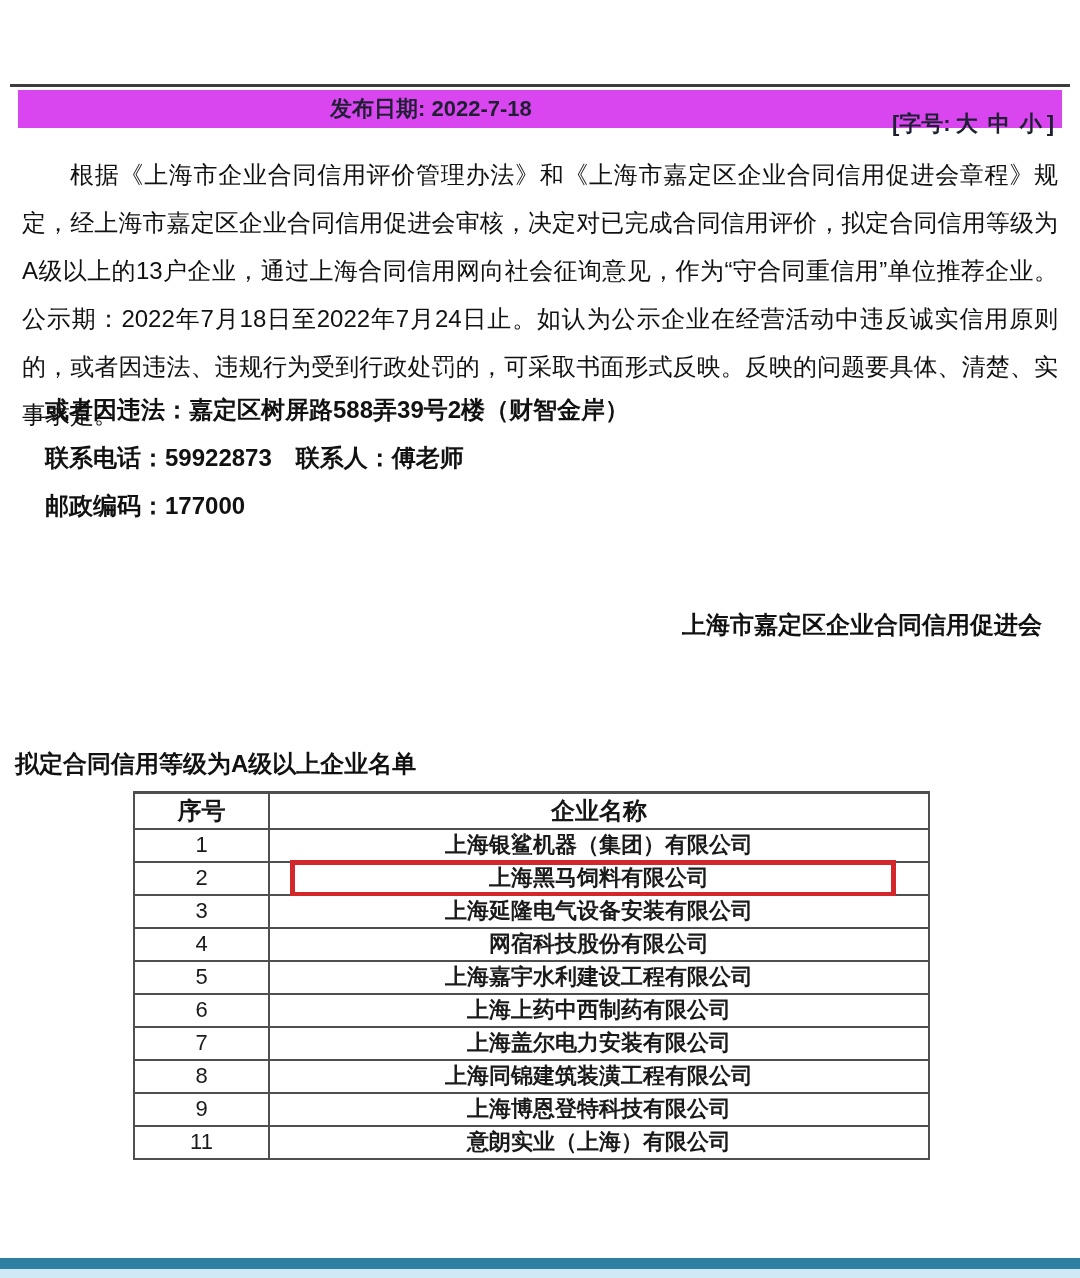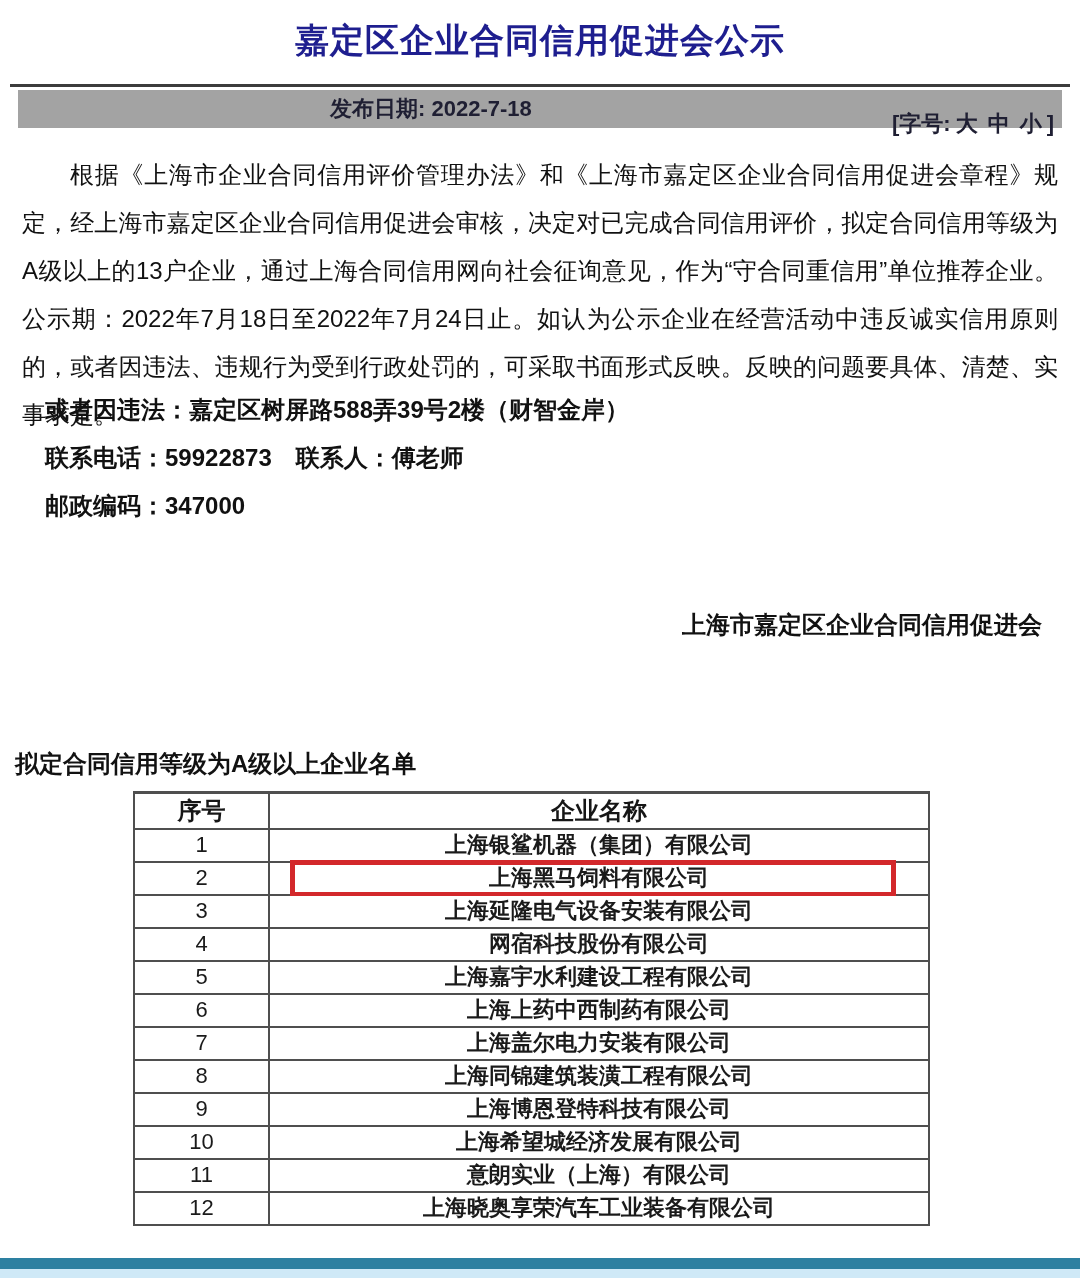--- a/index.html
+++ b/index.html
@@ -27,21 +27,21 @@
   .top-rule {
     position: absolute;
     top: 84px; left: 10px;
     width: 1060px; height: 3px;
     background: #3c3c3c;
   }
   .meta-bar {
     position: absolute;
     top: 90px; left: 18px;
     width: 1044px; height: 38px;
-    background: #a3a3a3;
+    background: #d946ef;
     color: #1f1f33;
     font-weight: 700;
     font-size: 22px;
     text-align: right;
   }
   .meta-date {
     position: absolute;
     left: 312px; top: 0;
     line-height: 38px;
     white-space: nowrap;
@@ -142,35 +142,34 @@
     left: 0; top: 1269px;
     width: 1080px; height: 9px;
     background: #cfe9f7;
   }
 </style>
 </head>
 <body>
 
 <div class="page">
 
-  <div class="doc-title">嘉定区企业合同信用促进会公示</div>
 
   <div class="top-rule"></div>
 
   <div class="meta-bar">
     <span class="meta-date">发布日期: 2022-7-18</span>
     <span class="meta-size"><span>[字号:</span><span class="sz">大</span><span class="sz">中</span><span class="sz">小</span><span>]</span></span>
   </div>
 
   <div class="para">根据《上海市企业合同信用评价管理办法》和《上海市嘉定区企业合同信用促进会章程》规定，经上海市嘉定区企业合同信用促进会审核，决定对已完成合同信用评价，拟定合同信用等级为A级以上的13户企业，通过上海合同信用网向社会征询意见，作为“守合同重信用”单位推荐企业。公示期：2022年7月18日至2022年7月24日止。如认为公示企业在经营活动中违反诚实信用原则的，或者因违法、违规行为受到行政处罚的，可采取书面形式反映。反映的问题要具体、清楚、实事求是。</div>
 
   <div class="contacts">
     <div>或者因违法：嘉定区树屏路588弄39号2楼（财智金岸）</div>
     <div>联系电话：59922873　联系人：傅老师</div>
-    <div>邮政编码：347000</div>
+    <div>邮政编码：177000</div>
   </div>
 
   <div class="signature">
     <div>上海市嘉定区企业合同信用促进会</div>
   </div>
 
   <div class="list-heading">拟定合同信用等级为A级以上企业名单</div>
 
   <table class="company-table">
     <thead>
@@ -210,30 +209,22 @@
       </tr>
       <tr>
         <td class="cell-no">8</td>
         <td class="cell-name">上海同锦建筑装潢工程有限公司</td>
       </tr>
       <tr>
         <td class="cell-no">9</td>
         <td class="cell-name">上海博恩登特科技有限公司</td>
       </tr>
       <tr>
-        <td class="cell-no">10</td>
-        <td class="cell-name">上海希望城经济发展有限公司</td>
-      </tr>
-      <tr>
         <td class="cell-no">11</td>
         <td class="cell-name">意朗实业（上海）有限公司</td>
       </tr>
-      <tr>
-        <td class="cell-no">12</td>
-        <td class="cell-name">上海晓奥享荣汽车工业装备有限公司</td>
-      </tr>
     </tbody>
   </table>
 
   <div class="footer-teal"></div>
   <div class="footer-light"></div>
 
 </div>
 
 </body></html>

